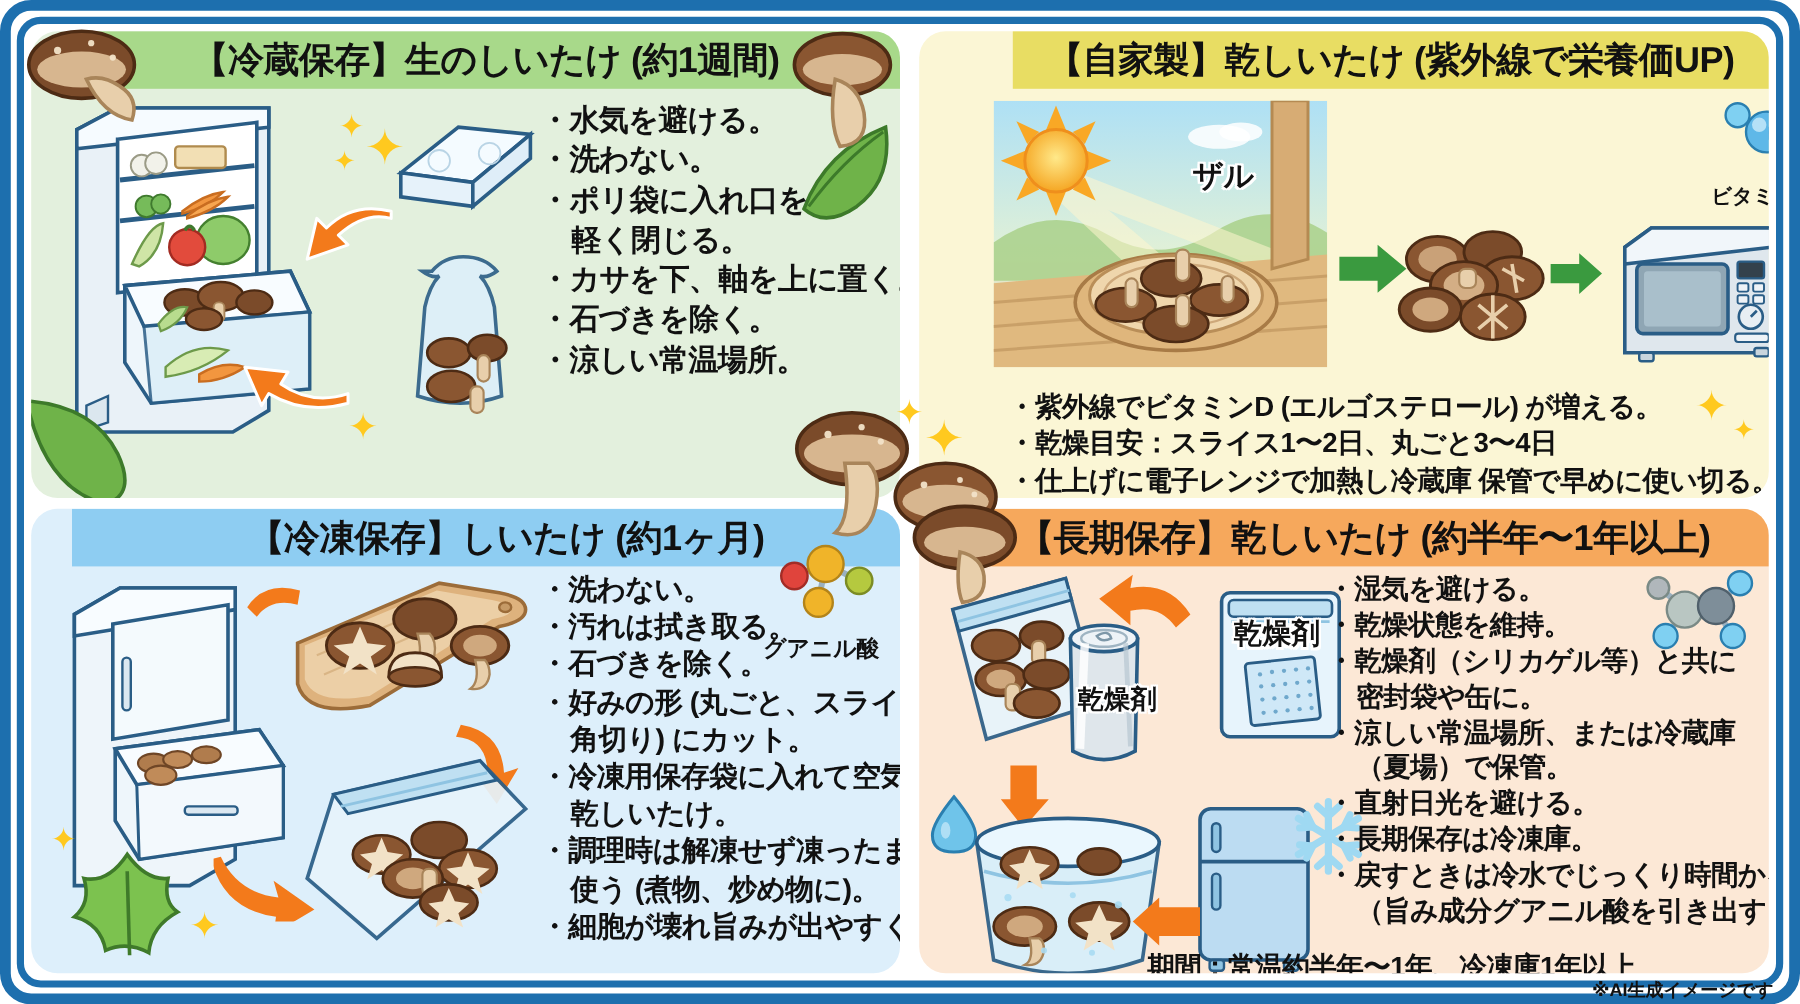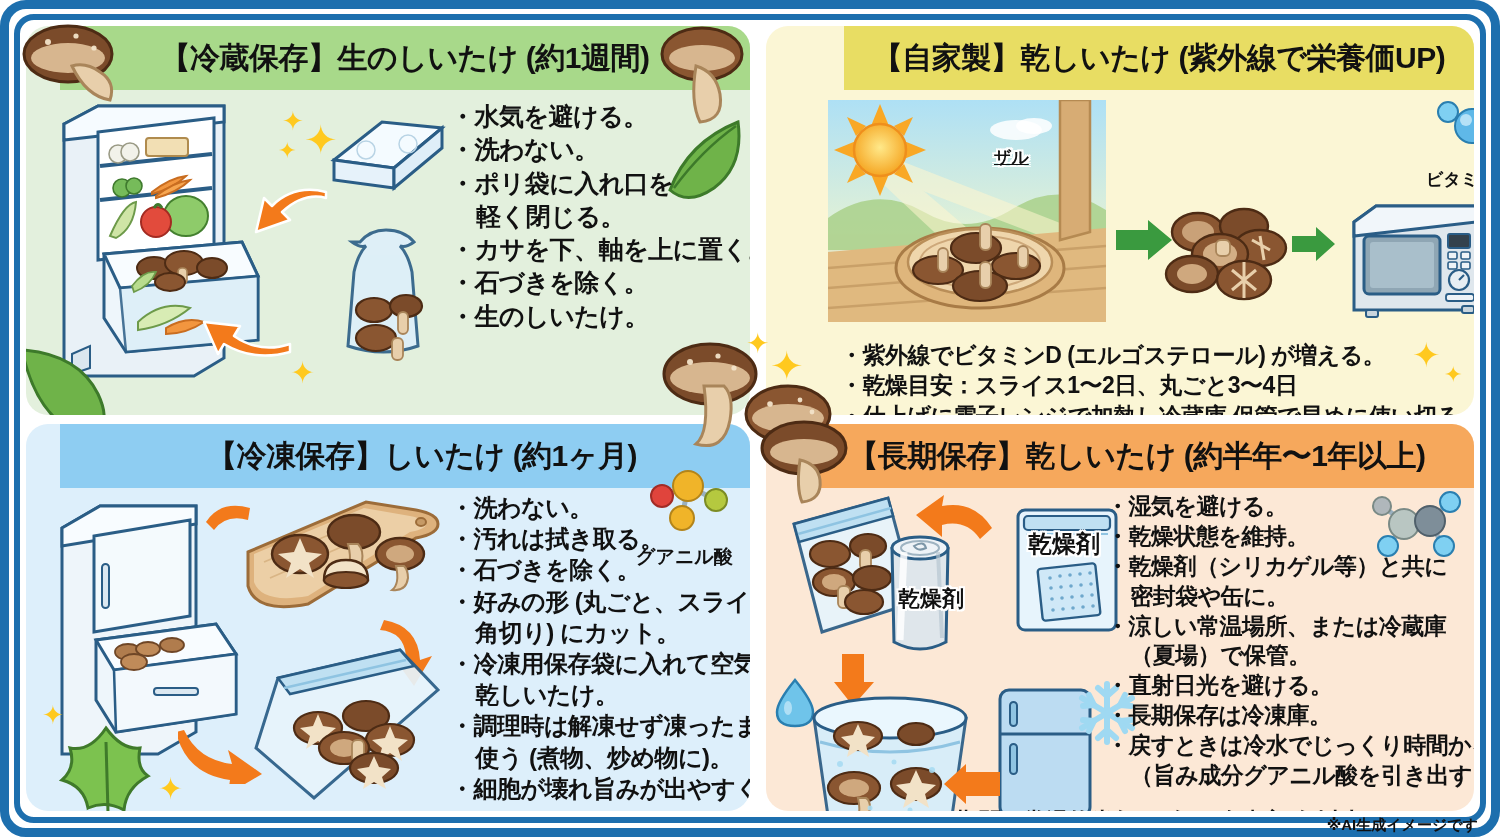--- a/index.html
+++ b/index.html
@@ -36,21 +36,21 @@
     border-radius: 22px;
     overflow: hidden;
   }
   #panel-fridge   { left: 26px;  top: 26px;  width: 724px; height: 389px; background: #e3f0dd; }
   #panel-dry      { left: 766px; top: 26px;  width: 708px; height: 389px; background: #fbf6d5; padding-left: 44px; }
   #panel-freeze   { left: 26px;  top: 424px; width: 724px; height: 387px; background: #ddeffb; }
   #panel-longterm { left: 766px; top: 424px; width: 708px; height: 387px; background: #fce8d6; }
 
   .panel-title {
     position: relative;
-    height: 64px;
+    height: 48px;
     display: flex; align-items: center; justify-content: center;
     font-weight: bold;
     font-size: 30px;
     color: #111;
     letter-spacing: -0.5px;
     white-space: nowrap;
     margin-left: 34px;
   }
   #panel-fridge   .panel-title { background: #a8d98a; }
   #panel-dry      .panel-title { background: #e8dd63; }
@@ -204,21 +204,21 @@
         <path d="M6 10 q56 4 76 44 q16 34 -10 42 q-50 -12 -66 -86 Z" fill="#6fb349" stroke="#3d7a2a" stroke-width="3"></path>
       </svg>
 
       <ul class="bullets" id="fridge-list">
         <li>・水気を避ける。</li>
         <li>・洗わない。</li>
         <li>・ポリ袋に入れ口を</li>
         <li class="cont">軽く閉じる。</li>
         <li>・カサを下、軸を上に置く。</li>
         <li>・石づきを除く。</li>
-        <li>・生のしいたけ。</li>
+        <li>・涼しい常温場所。</li>
       </ul>
 
     </div>
   </div>
 
   <div class="panel" id="panel-dry">
     <div class="panel-title">【自家製】乾しいたけ (紫外線で栄養価UP)</div>
     <div class="panel-body">
 
       <svg class="art" style="left:18px; top:10px;" width="278" height="222" viewBox="0 0 278 222">
@@ -276,21 +276,21 @@
           <ellipse cx="148" cy="148" rx="25" ry="15" fill="#7b4b2a" stroke="#4d2b14" stroke-width="2.2"></ellipse>
           <rect x="152" y="124" width="11" height="26" rx="5" fill="#e8cfab" stroke="#a9855a" stroke-width="1.8"></rect>
           <ellipse cx="110" cy="170" rx="25" ry="14" fill="#8a5631" stroke="#4d2b14" stroke-width="2.2"></ellipse>
           <rect x="110" y="148" width="10" height="24" rx="5" fill="#e8cfab" stroke="#a9855a" stroke-width="1.8"></rect>
           <ellipse cx="188" cy="166" rx="24" ry="13" fill="#8a5631" stroke="#4d2b14" stroke-width="2.2"></ellipse>
           <rect x="190" y="146" width="10" height="22" rx="5" fill="#e8cfab" stroke="#a9855a" stroke-width="1.8"></rect>
           <ellipse cx="152" cy="186" rx="27" ry="15" fill="#7b4b2a" stroke="#4d2b14" stroke-width="2.2"></ellipse>
           <rect x="152" y="162" width="11" height="26" rx="5" fill="#e8cfab" stroke="#a9855a" stroke-width="1.8"></rect>
         </g>
       </svg>
-      <div class="label-outline" style="left:184px; top:56px; font-size:17px;text-decoration:underline;">ザル</div>
+      <div class="label-outline" style="left:184px; top:56px; font-size:25px;">ザル</div>
 
       <svg class="art" style="left:306px; top:128px;" width="58" height="44" viewBox="0 0 58 44">
         <path d="M0 12 L32 12 L32 2 L56 22 L32 42 L32 32 L0 32 Z" fill="#3a9a3f"></path>
       </svg>
 
       <svg class="art" style="left:350px; top:110px;" width="130" height="110" viewBox="0 0 130 110">
         <ellipse cx="38" cy="32" rx="26" ry="19" fill="#8a5631" stroke="#4d2b14" stroke-width="2.4"></ellipse>
         <ellipse cx="38" cy="32" rx="16" ry="11" fill="#c9a178"></ellipse>
         <ellipse cx="84" cy="26" rx="24" ry="17" fill="#7b4b2a" stroke="#4d2b14" stroke-width="2.4"></ellipse>
         <ellipse cx="100" cy="48" rx="26" ry="18" fill="#8a5631" stroke="#4d2b14" stroke-width="2.4"></ellipse>

